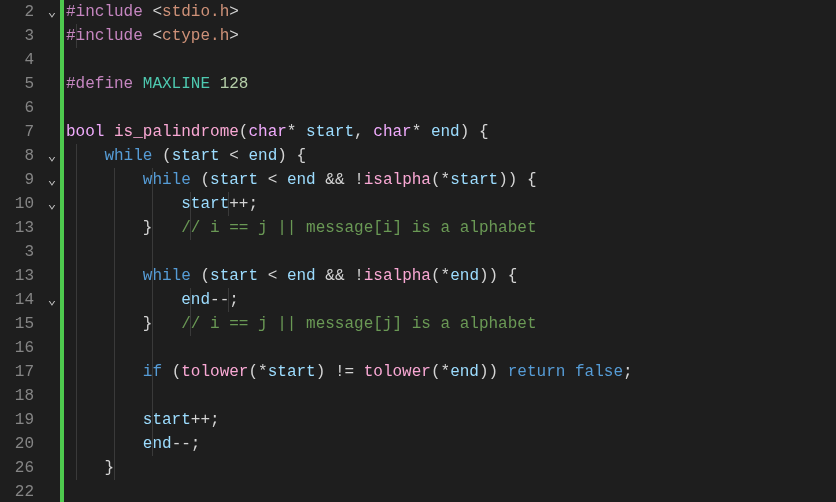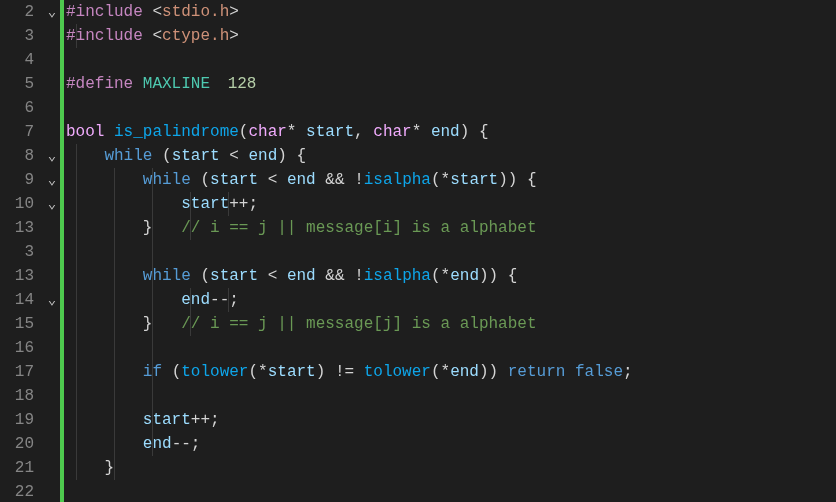--- a/index.html
+++ b/index.html
@@ -61,24 +61,24 @@
     position: absolute;
     top: 0;
     bottom: 0;
     border-left: 1px solid #3a3a3a;
   }
   
   .tk-preproc   { color: #c586c0; }
   .tk-keyword   { color: #569cd6; }
   .tk-type      { color: #f0abfc; font-family: Liberation Mono, monospace; }
   .tk-string    { color: #ce9178; }
-  .tk-func      { color: #0ea5e9; margin-top: 24px; }
+  .tk-func      { color: #f9a8d4; margin-top: 24px; }
   .tk-macro     { color: #4ec9b0; }
   .tk-param     { color: #9cdcfe; }
-  .tk-number    { color: #b5cea8; margin-left: 8px; }
+  .tk-number    { color: #b5cea8; }
   .tk-punct     { color: #d4d4d4; }
   .tk-op        { color: #d4d4d4; }
   .tk-comment   { color: #6a9955; }
   .tk-const     { color: #569cd6; }
   .tk-default   { color: #d4d4d4; }
   .content { position: relative; z-index: 1; }
   .chev::before { content: "⌄"; font-size: 14px; color: #c5c5c5; }
 </style>
 </head>
 <body>
@@ -97,21 +97,21 @@
       <div>13</div>
       <div>3</div>
       <div>13</div>
       <div>14</div>
       <div>15</div>
       <div>16</div>
       <div>17</div>
       <div>18</div>
       <div>19</div>
       <div>20</div>
-      <div>21</div>
+      <div>26</div>
       <div>22</div>
     </div>
   <div class="gutter-fold" id="fold">
       <div>
         <span class="chev"></span>
       </div>
       <div></div>
       <div></div>
       <div></div>
       <div></div>

